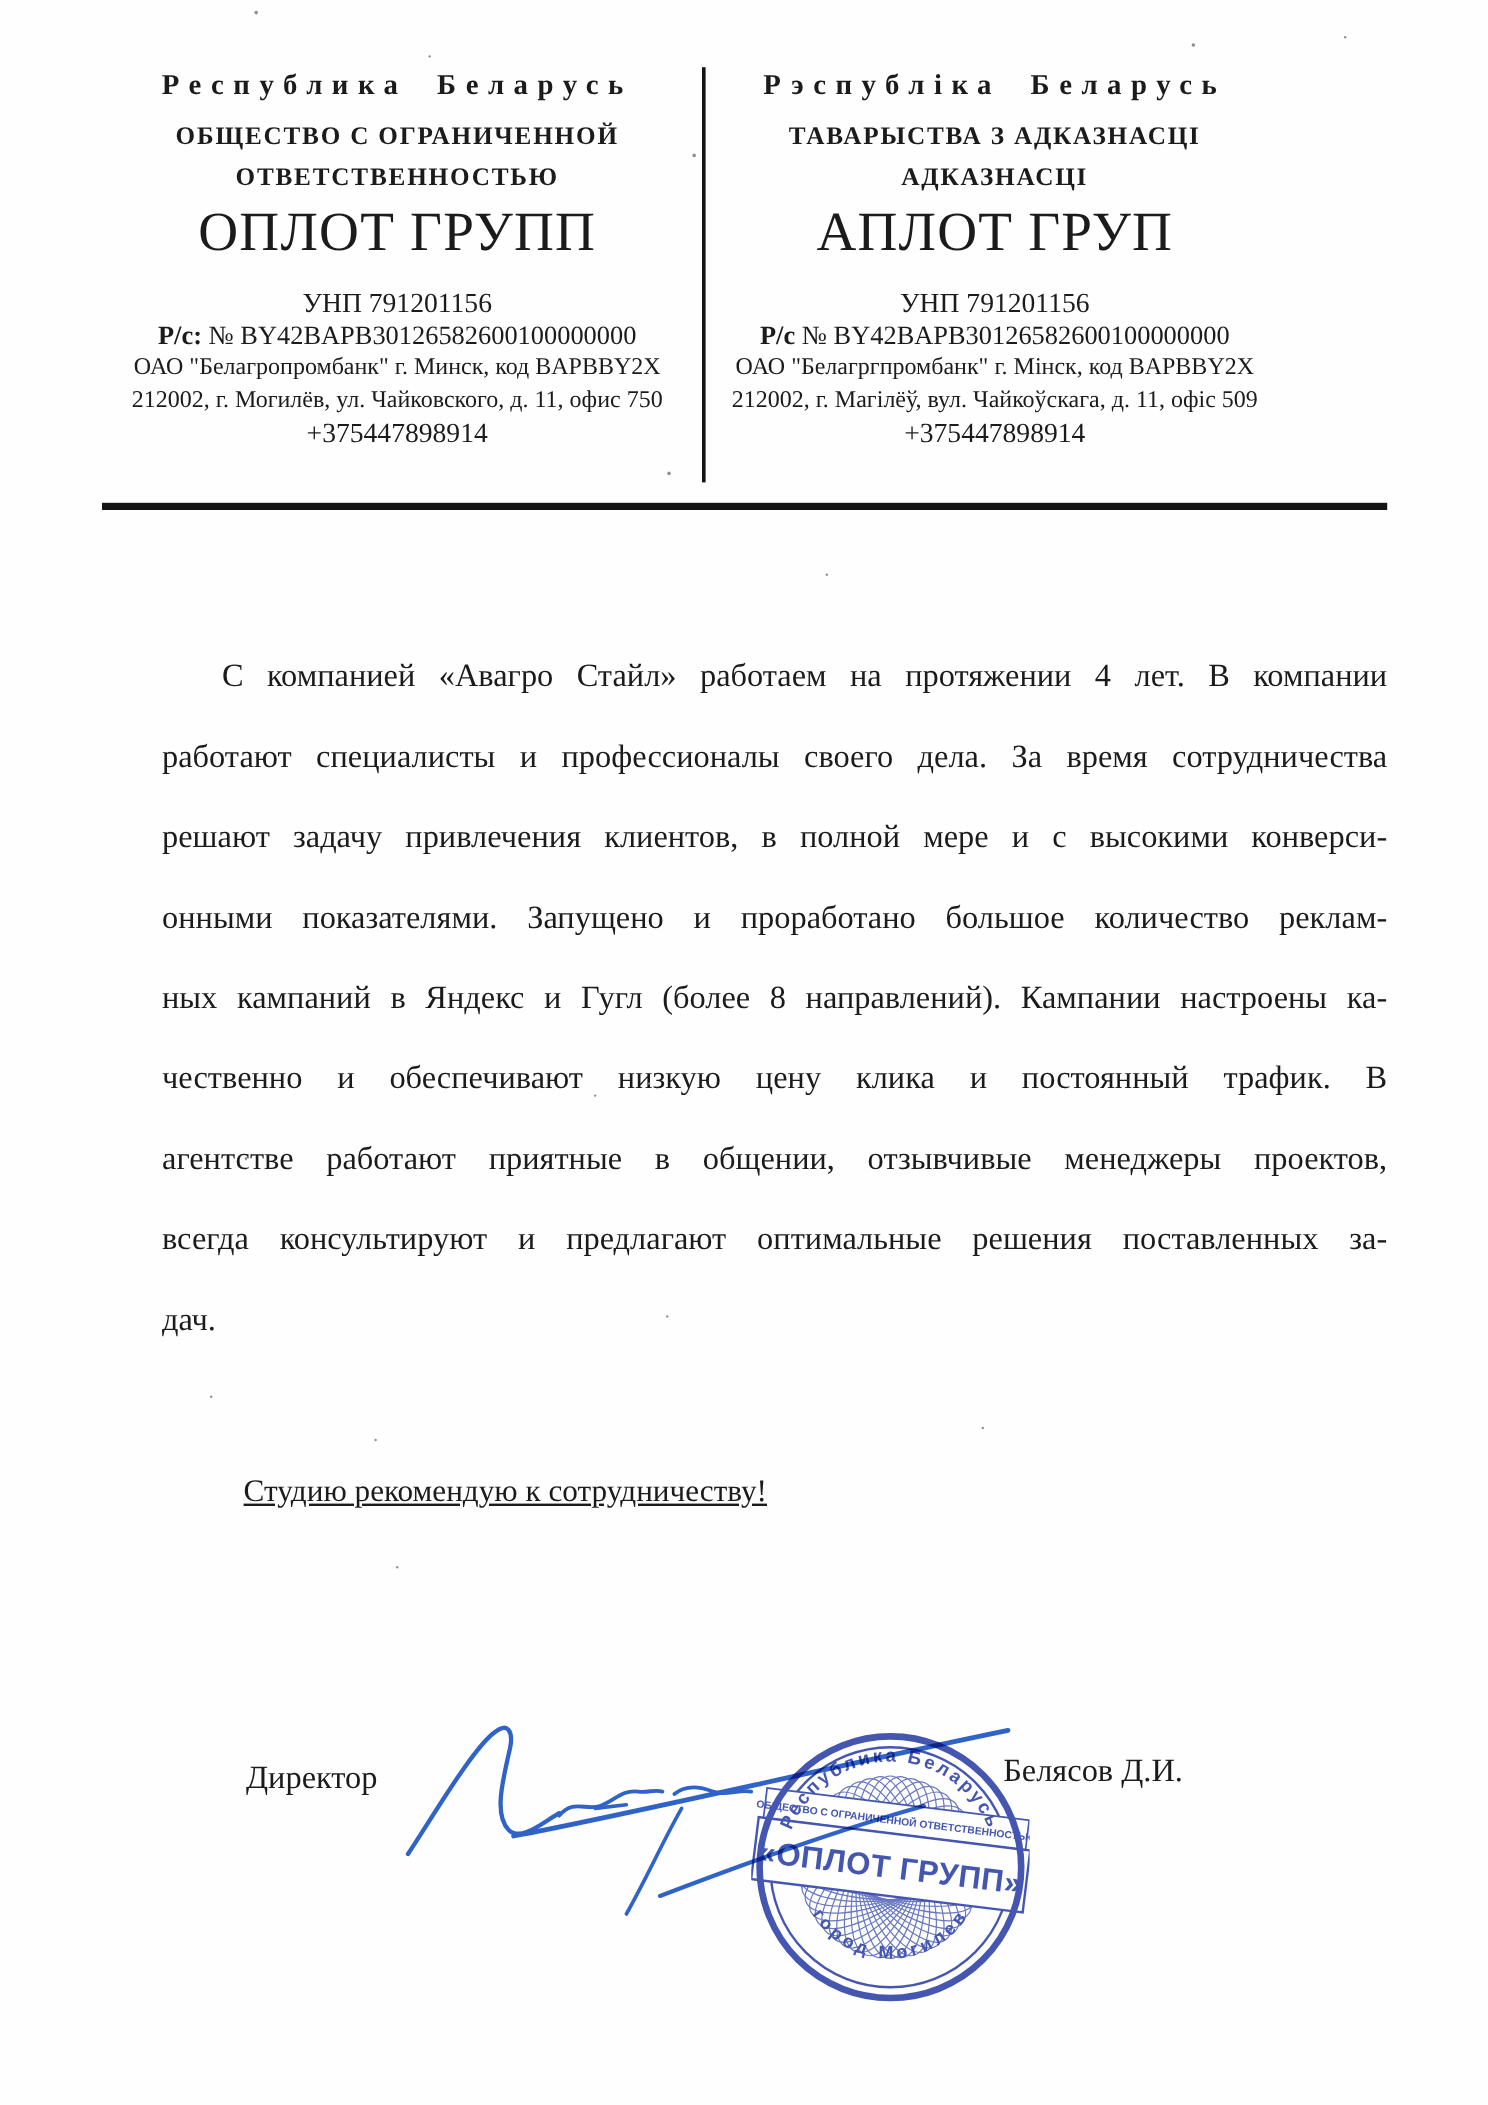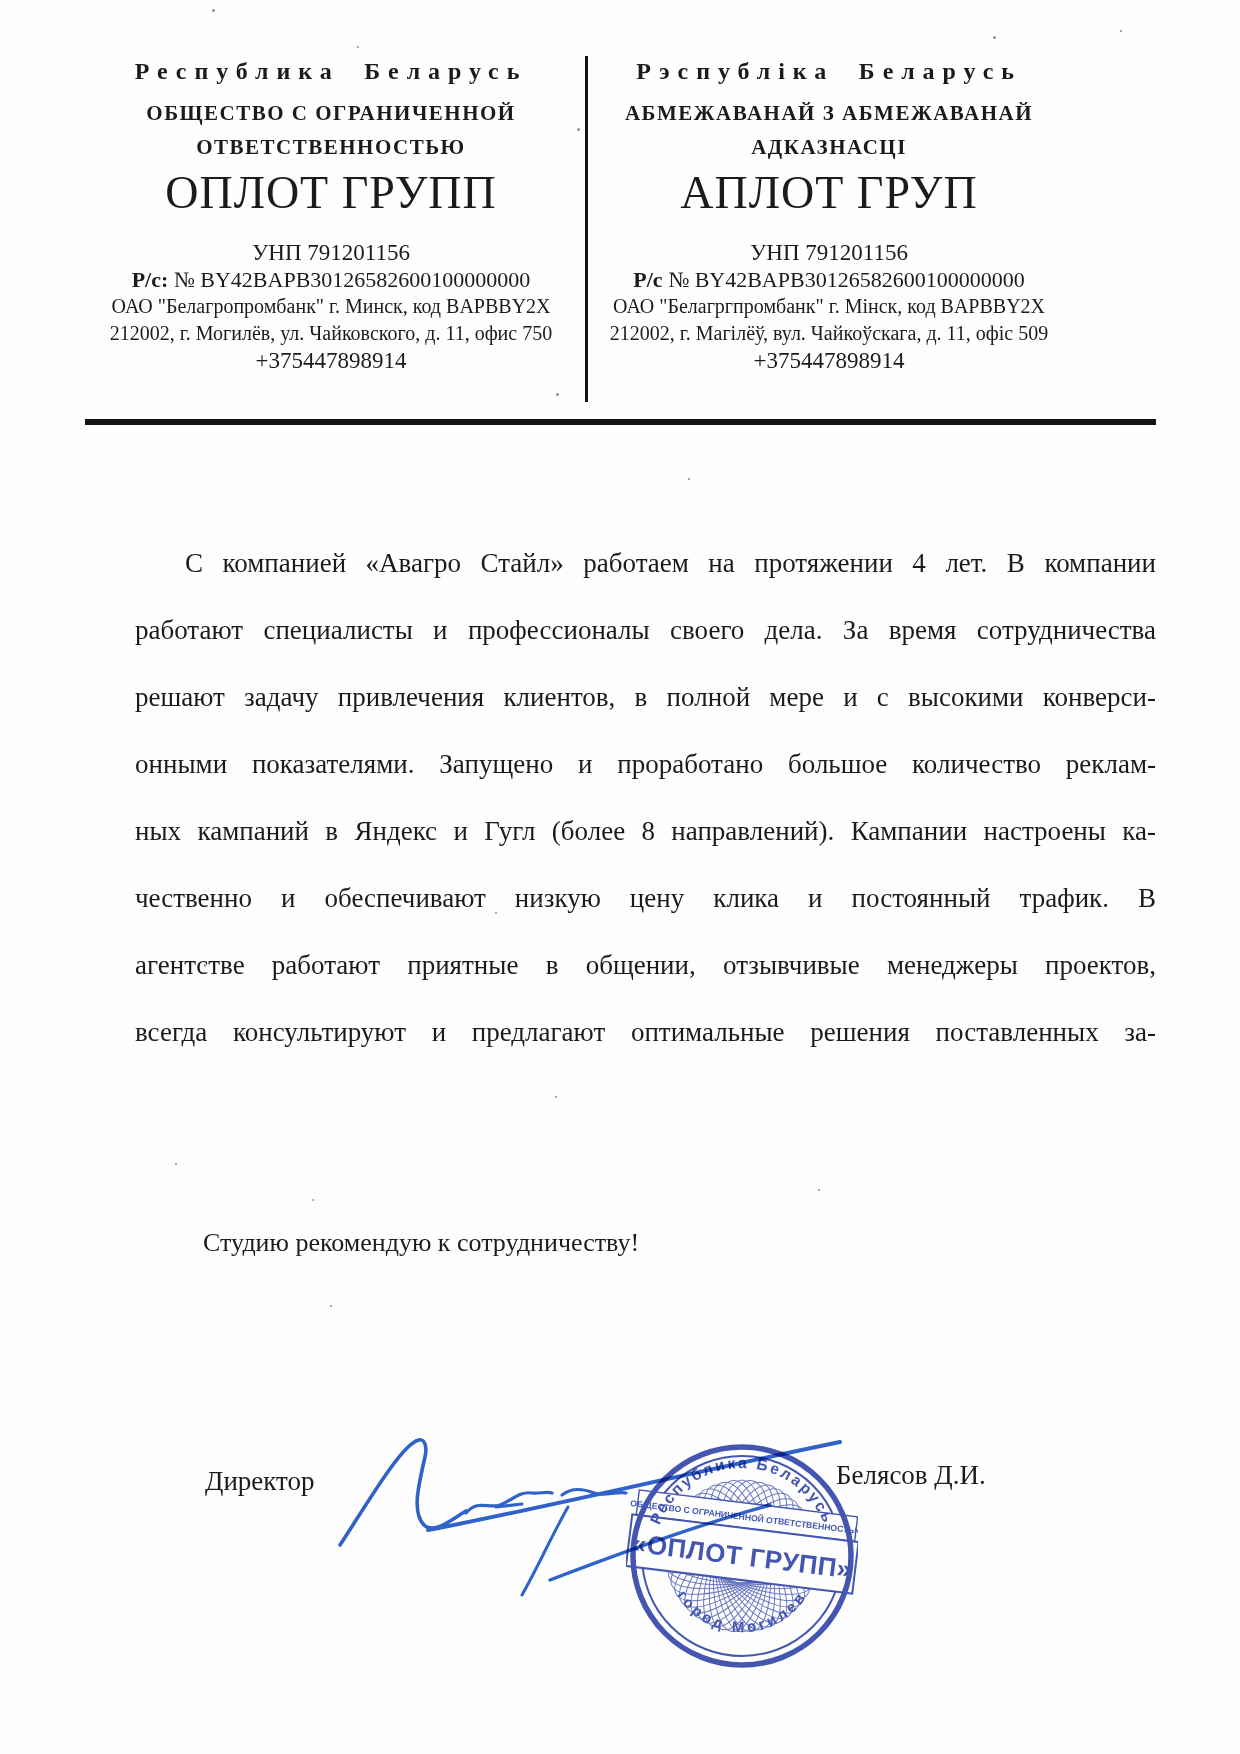--- a/index.html
+++ b/index.html
@@ -34,21 +34,21 @@
   
   .bodytext { position:absolute; left:135px; top:546px; width:1021px; }
   .bline {
     height:67px; font-size:27px; line-height:34px;
     text-align:justify; text-align-last:justify; white-space:normal;
   }
   .bline.first { text-indent:50px; }
   .bline.last  { text-align-last:left; }
   .closing {
     position:absolute; left:135px; top:1228px; width:1021px;
-    font-size:26px; text-indent:68px;
+    font-size:26px; text-indent:68px;text-decoration:underline;
   }
   
   .role { position:absolute; left:205px; top:1466px; font-size:27px; }
   .sigName { position:absolute; left:788px; top:1460px; font-size:27px; white-space:nowrap;padding-left:48px; }
   .sig-svg   { position:absolute; left:300px; top:1395px; width:560px; height:230px; mix-blend-mode:multiply; }
   .stamp-svg { position:absolute; left:626px; top:1440px; width:232px; height:232px; mix-blend-mode:multiply; opacity:0.96; }
   .stamp-svg text { font-family:"Liberation Sans", sans-serif; }
   
   .speck { position:absolute; background:#8f8f8f; border-radius:50%; }
 </style>
@@ -67,21 +67,21 @@
   </div>
   <div class="bankline">ОАО "Белагропромбанк" г. Минск, код BAPBBY2X</div>
   <div class="addrline">212002, г. Могилёв, ул. Чайковского, д. 11, офис 750</div>
   <div class="phone">+375447898914</div>
 </div>
 
 <div class="vdivider"></div>
 
 <div class="hdr-col right">
   <div class="country">Рэспубліка Беларусь</div>
-  <div class="orgtype">АБМЕЖАВАНАЙ З АБМЕЖАВАНАЙ</div>
+  <div class="orgtype">ТАВАРЫСТВА З АДКАЗНАСЦІ</div>
   <div class="orgtype second">АДКАЗНАСЦІ</div>
   <div class="company">АПЛОТ ГРУП</div>
   <div class="unp">УНП 791201156</div>
   <div class="account">
     <span class="lbl">Р/с</span>
     <span>№ BY42BAPB30126582600100000000</span>
   </div>
   <div class="bankline">ОАО "Белагргпромбанк" г. Мінск, код BAPBBY2X</div>
   <div class="addrline">212002, г. Магілёў, вул. Чайкоўскага, д. 11, офіс 509</div>
   <div class="phone">+375447898914</div>
@@ -91,20 +91,21 @@
 
 <div class="bodytext">
   <div class="bline first">С компанией «Авагро Стайл» работаем на протяжении 4 лет. В компании</div>
   <div class="bline">работают специалисты и профессионалы своего дела. За время сотрудничества</div>
   <div class="bline">решают задачу привлечения клиентов, в полной мере и с высокими конверси-</div>
   <div class="bline">онными показателями. Запущено и проработано большое количество реклам-</div>
   <div class="bline">ных кампаний в Яндекс и Гугл (более 8 направлений). Кампании настроены ка-</div>
   <div class="bline">чественно и обеспечивают низкую цену клика и постоянный трафик. В</div>
   <div class="bline">агентстве работают приятные в общении, отзывчивые менеджеры проектов,</div>
   <div class="bline">всегда консультируют и предлагают оптимальные решения поставленных за-</div>
+  <div class="bline last">дач.</div>
 </div>
 
 <div class="closing">Студию рекомендую к сотрудничеству!</div>
 
 <div class="role">Директор</div>
 <div class="sigName">Белясов Д.И.</div>
 
 <svg class="sig-svg" viewBox="0 0 560 230">
   <g fill="none" stroke="#2f63c8" stroke-linecap="round" stroke-linejoin="round">
     <path stroke-width="3.6" d="M 40 150 C 60 120, 95 60, 113 48 C 123 40, 128 48, 125 62 C 118 92, 112 118, 124 130 C 134 140, 152 124, 166 116"></path>

